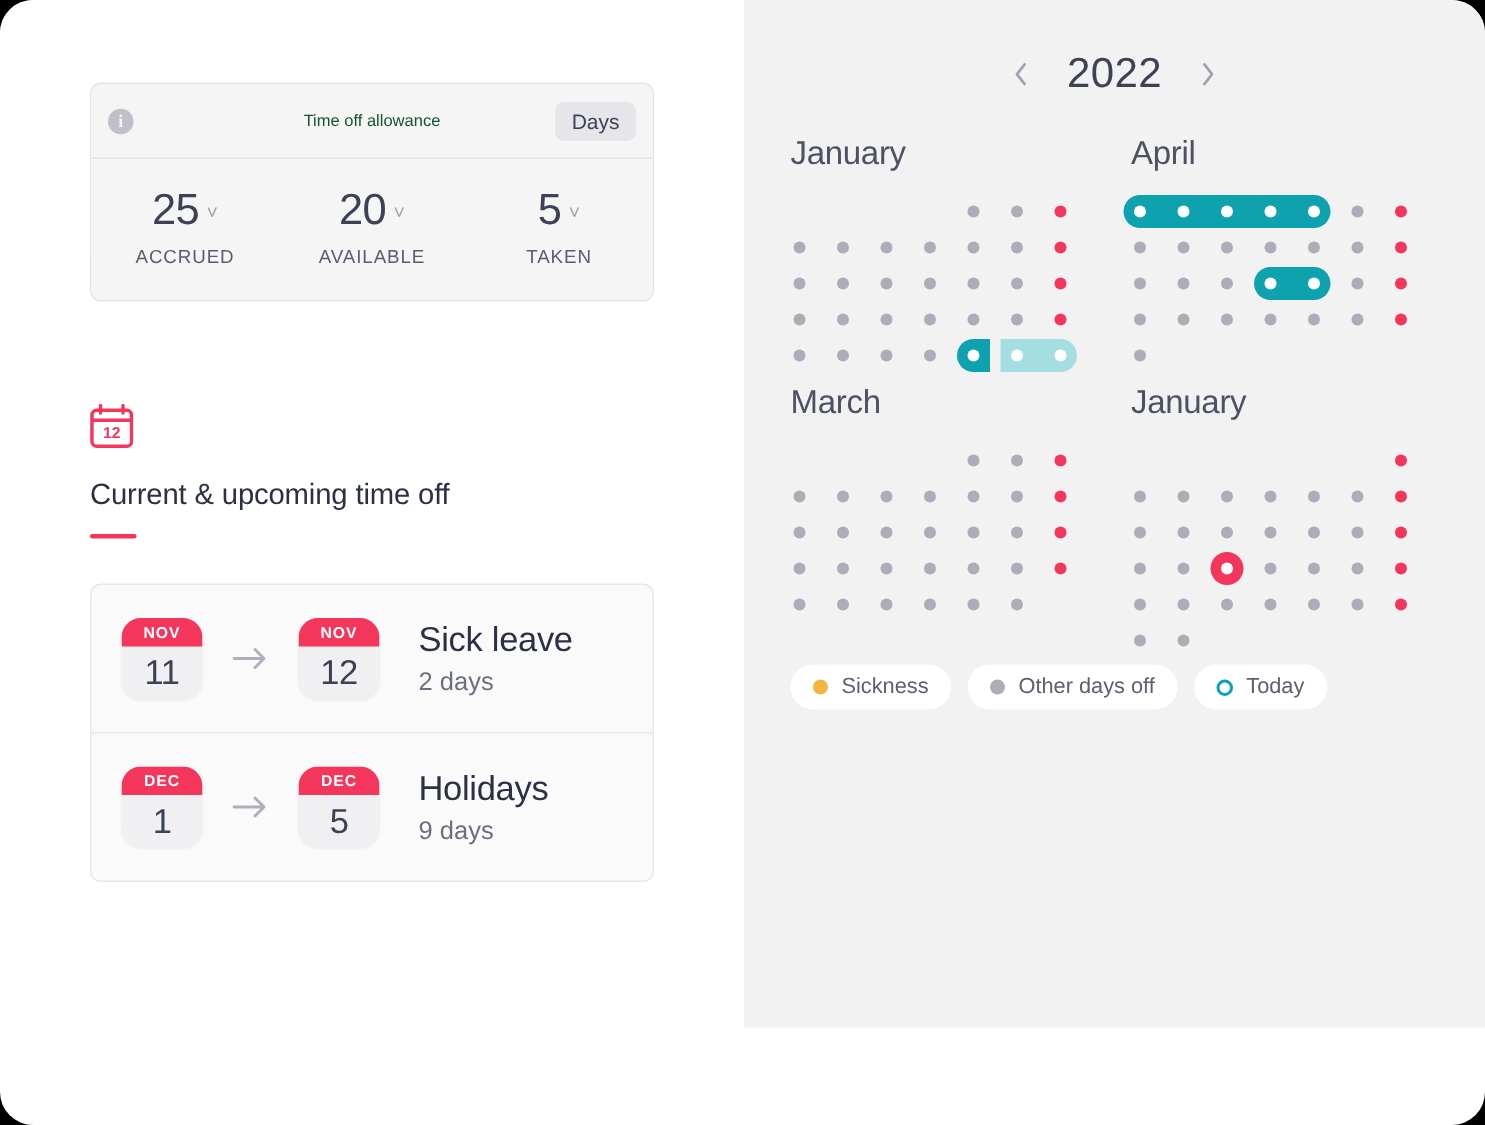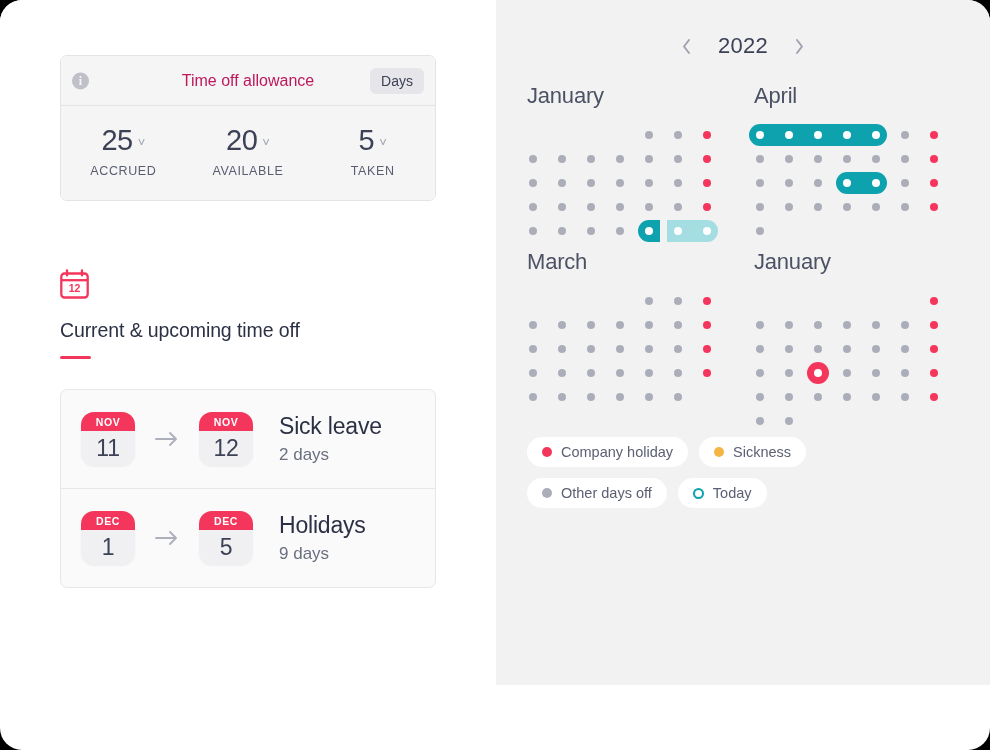--- a/index.html
+++ b/index.html
@@ -113,22 +113,22 @@
     border-radius: 50%;
     background: #bfc0c8;
     color: #f5f5f6;
     font-size: 12px;
     font-weight: 700;
     font-family: "Liberation Serif", serif;
     display: flex; align-items: center; justify-content: center;
     cursor: pointer;
   }
   .allowance-title {
-    font-size: 16px;
-    color: #be185d;
+    font-size: 11px;
+    color: #14532d;
   }
   .days-badge {
     position: absolute;
     right: 11px; top: 50%;
     transform: translateY(-50%);
     background: #e6e6ea;
     color: #3c4156;
     font-size: 14px;
     padding: 5px 11px;
     border-radius: 6px;
@@ -243,21 +243,21 @@
     gap: 22px;
     padding-top: 33px;
   }
   .year-arrow {
     color: #9ea1ae;
     cursor: pointer;
     display: flex; align-items: center; justify-content: center;
     width: 18px; height: 18px;
   }
   .year-label {
-    font-size: 22px;
+    font-size: 28px;
     color: #3c4156;
     letter-spacing: 0.3px;
   }
 
   .months {
     display: grid;
     grid-template-columns: 222px 222px;
     column-gap: 5px;
     row-gap: 0;
     padding: 24px 0 0 31px;
@@ -593,24 +593,20 @@
               <div class="dot grey" style="left: 151px; top: 106px;"></div>
               <div class="dot red" style="left: 180px; top: 106px;"></div>
               <div class="dot grey" style="left: 6px; top: 130px;"></div>
               <div class="dot grey" style="left: 35px; top: 130px;"></div>
             </div>
           </div>
         </div>
 
       <div class="legend" id="legend">
           <div class="legend-item">
-            <span class="legend-dot" style="background: rgb(245, 54, 92);"></span>
-            <span>Company holiday</span>
-          </div>
-          <div class="legend-item">
             <span class="legend-dot" style="background: rgb(245, 181, 69);"></span>
             <span>Sickness</span>
           </div>
           <div class="legend-item">
             <span class="legend-dot" style="background: rgb(171, 173, 184);"></span>
             <span>Other days off</span>
           </div>
           <div class="legend-item">
             <span class="legend-dot ring" style="border-color: rgb(13, 162, 174);"></span>
             <span>Today</span>

